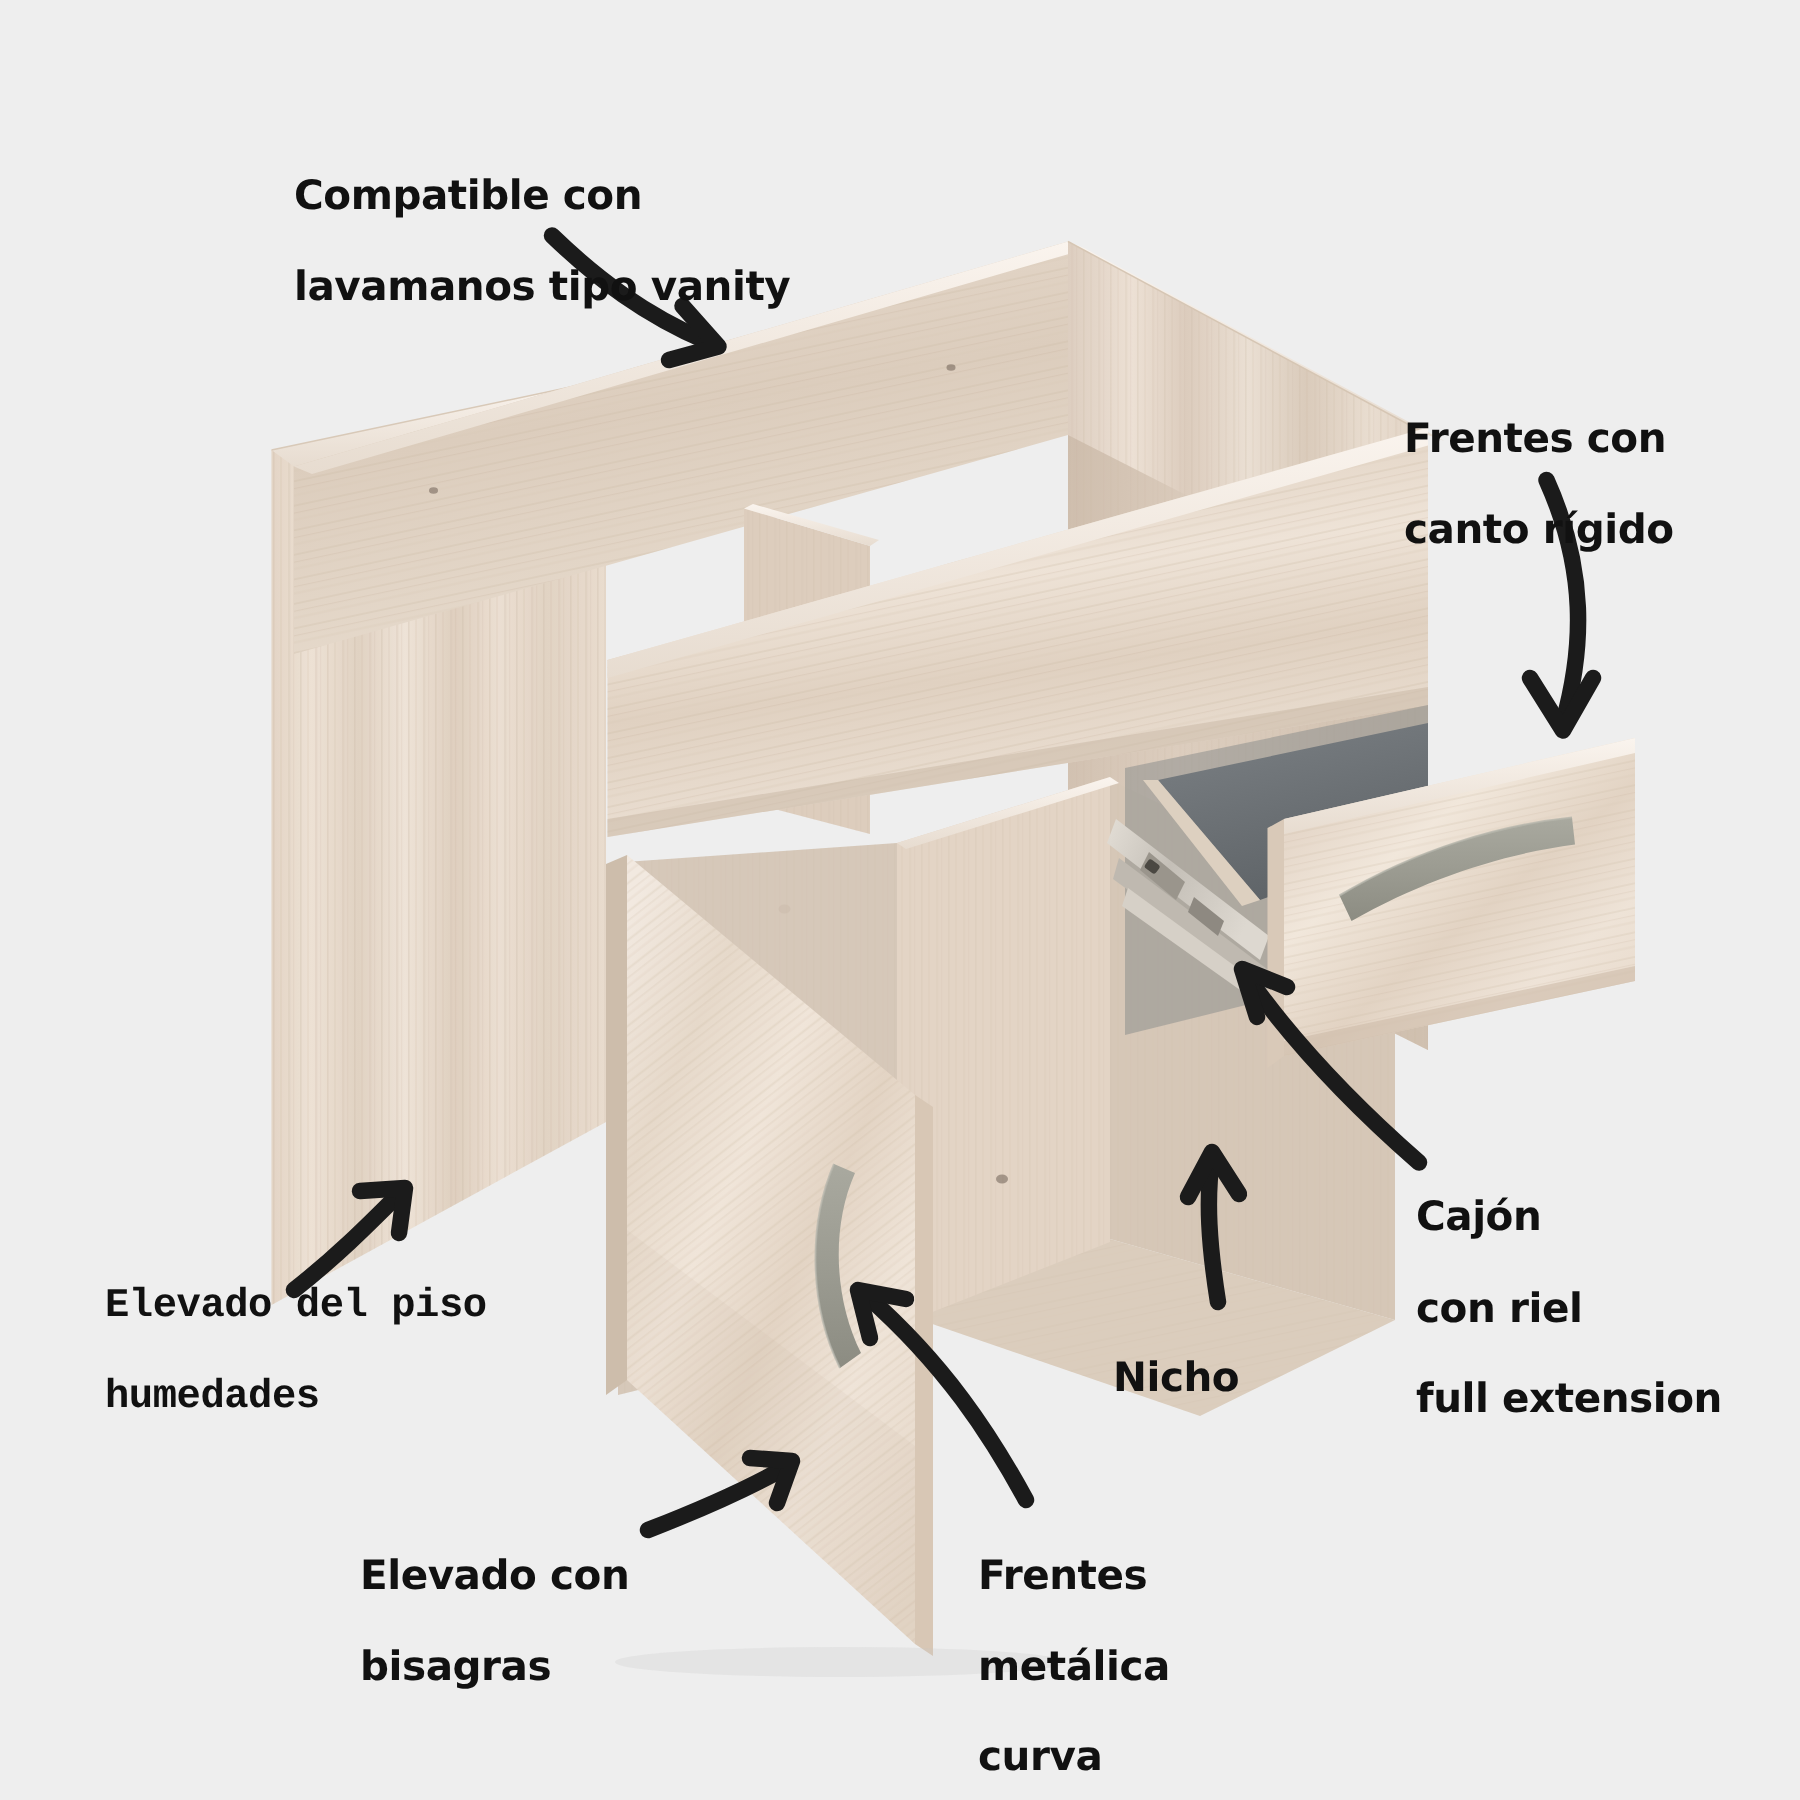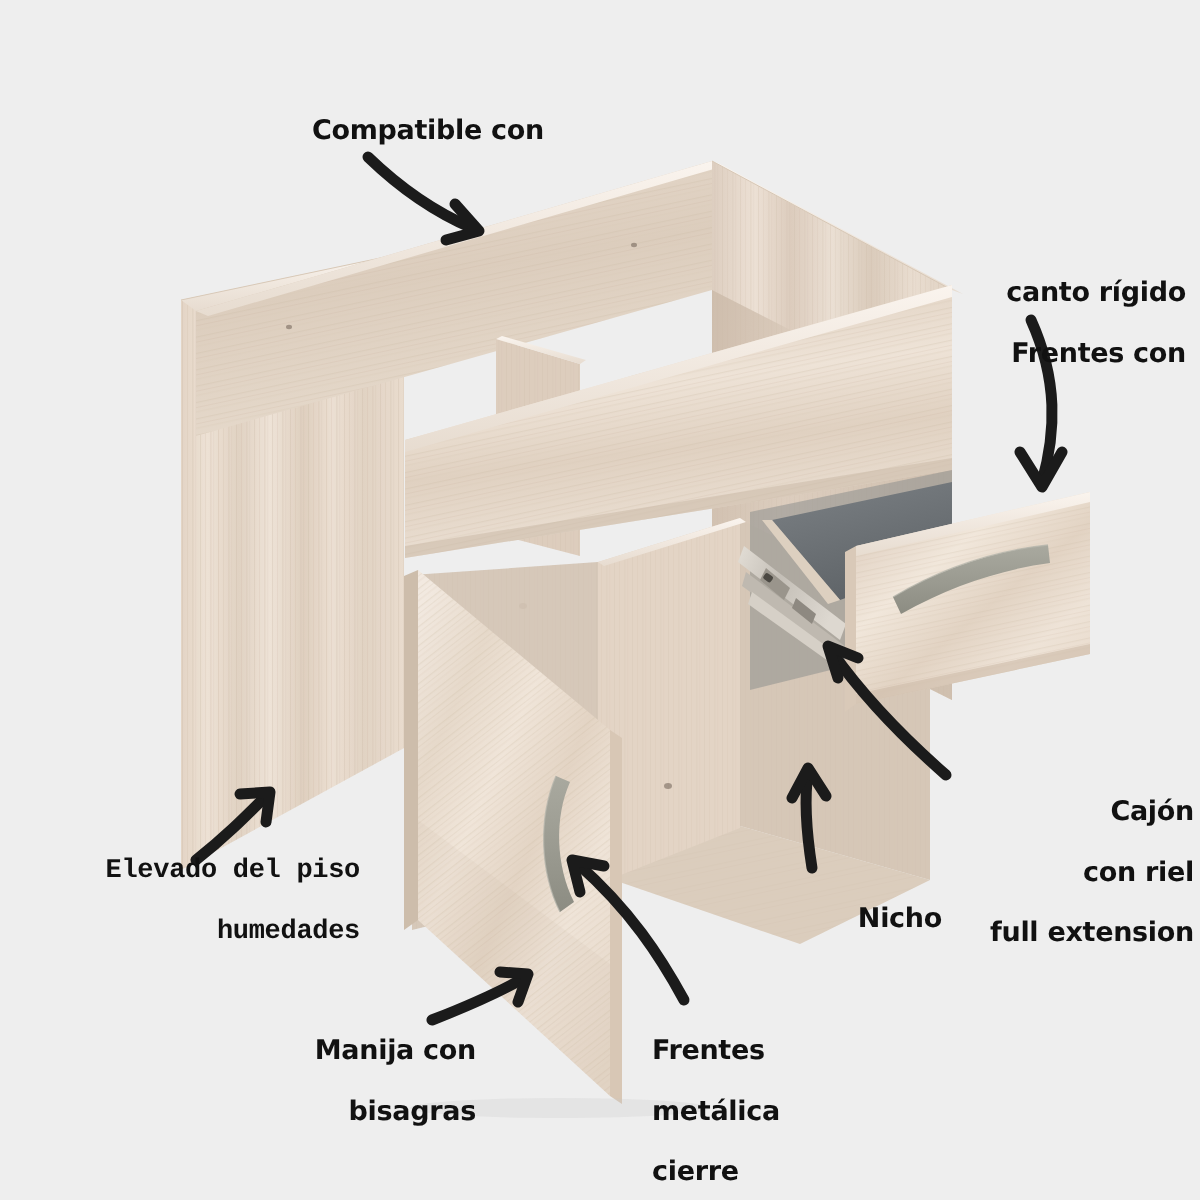--- a/index.html
+++ b/index.html
@@ -17,21 +17,21 @@
     color:#111111;
     font-weight:800;
     font-size:27px;
     line-height:1.12;
     letter-spacing:-0.3px;
     white-space:pre-line;
     text-rendering:geometricPrecision;
   }
   .callout .ital{display:block;}
   .callout .ln{display:block;}
-  .ta-center{text-align:right;}
+  .ta-center{text-align:left;}
   .ta-left{text-align:left;}
 
   
   #c-vanity   {left:196px;  top:86px;  width:348px;}
   #c-frentes  {left:936px;  top:248px; width:250px;}
   #c-cajon    {left:944px;  top:767px; width:250px;}
   #c-nicho    {left:742px;  top:874px; width:200px;}
   #c-elevado  {left:70px;   top:826px; width:290px;font-family:Liberation Mono, monospace;}
   #c-puerta   {left:240px;  top:1006px;width:236px;}
   #c-manija   {left:652px;  top:1006px;width:180px;}
@@ -303,46 +303,47 @@
 
       <g>
         <path d="M684,1000 C 660,956 630,910 578,864"></path>
         <path d="M604,866 L572,860 L580,892" stroke-width="11"></path>
       </g>
     </g>
   </svg>
 
   <div id="c-vanity" class="callout ta-center">
     <span class="ln">Compatible con</span>
+    <span class="ln">lavamanos tipo vanity</span>
   </div>
 
   <div id="c-frentes" class="callout ta-center">
+    <span class="ln">Frentes con</span>
     <span class="ln">canto rígido</span>
-    <span class="ln">Frentes con</span>
   </div>
 
   <div id="c-cajon" class="callout ta-center">
     <span class="ln">Cajón</span>
     <span class="ln">con riel</span>
     <span class="ital">full extension</span>
   </div>
 
   <div id="c-nicho" class="callout ta-center">
     <span class="ln">Nicho</span>
   </div>
 
   <div id="c-elevado" class="callout ta-center">
     <span class="ln">Elevado del piso</span>
     <span class="ln">humedades</span>
   </div>
 
   <div id="c-puerta" class="callout ta-center">
-    <span class="ln">Manija con</span>
+    <span class="ln">Elevado con</span>
     <span class="ln">bisagras</span>
   </div>
 
   <div id="c-manija" class="callout ta-left">
     <span class="ln">Frentes</span>
     <span class="ln">metálica</span>
-    <span class="ln">cierre</span>
+    <span class="ln">curva</span>
   </div>
 
 </div>
 
 </body></html>

